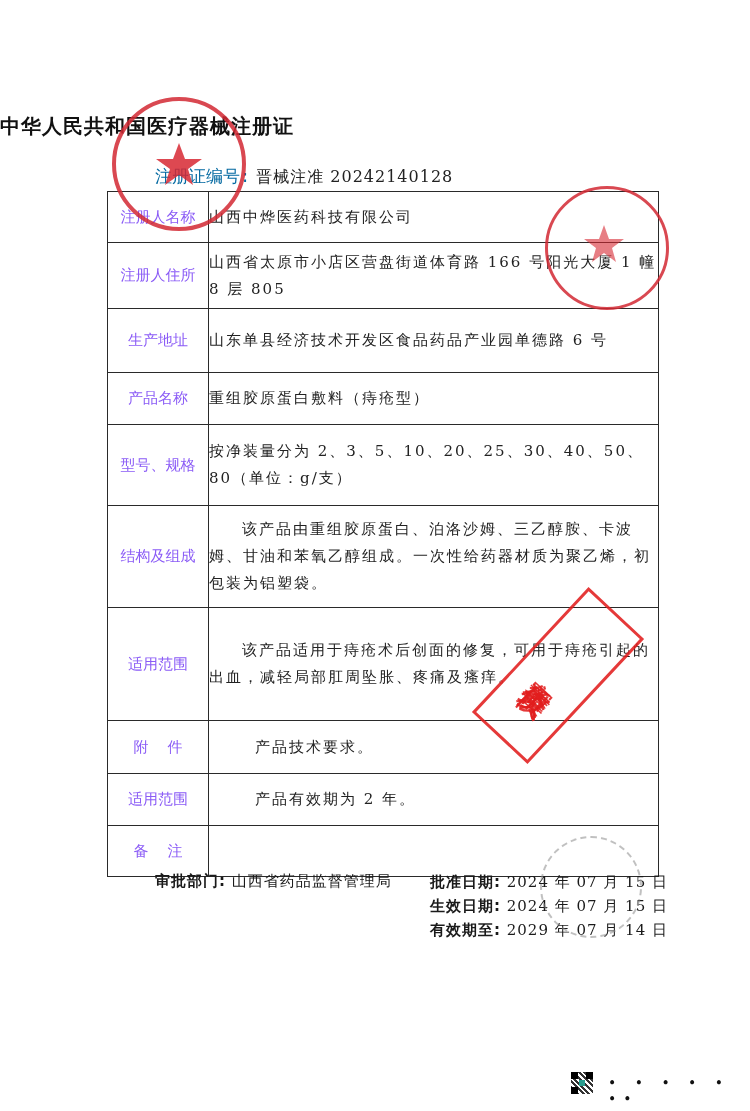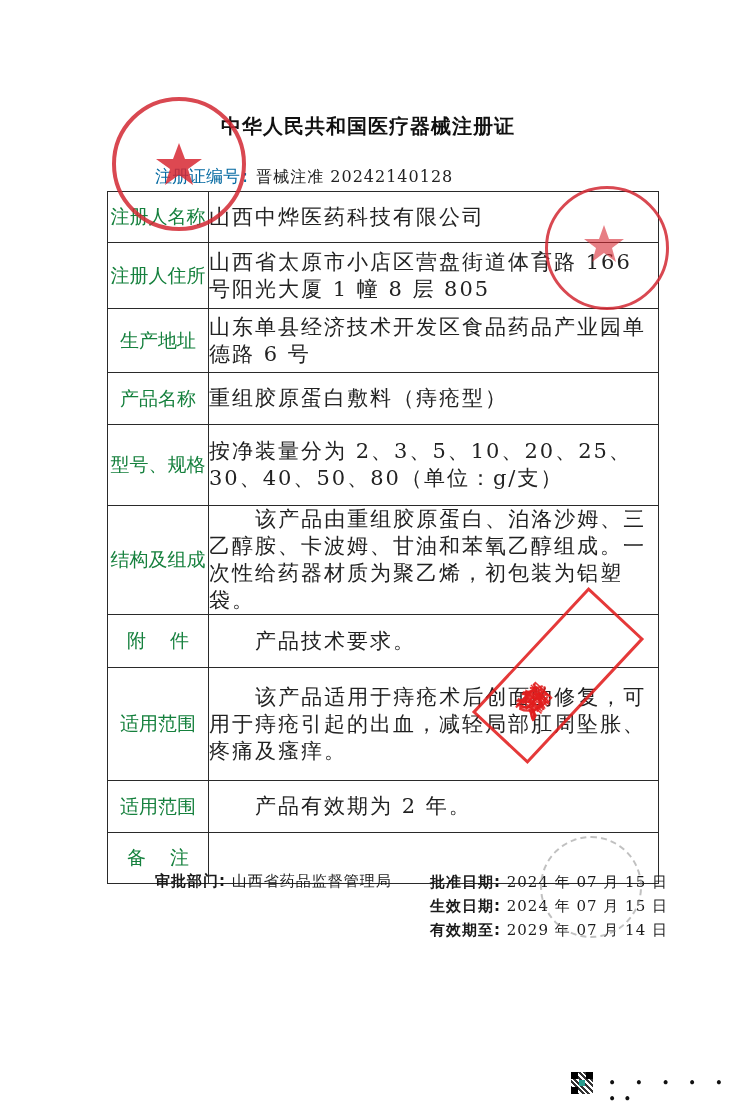--- a/index.html
+++ b/index.html
@@ -1,41 +1,41 @@
 <!DOCTYPE html>
 <html><head>
 <meta charset="utf-8">
 <style>
   html, body { margin: 0; padding: 0; }
   body {
     width: 750px; height: 1111px; background: #ffffff; position: relative; overflow: hidden;
     font-family: "DejaVu Serif", "Liberation Serif", serif; color: #1a1a1a;
   }
   .title {
-    position: absolute; left: 0; width: 736px; top: 113px; text-align: center;
+    position: absolute; left: 0; width: 736px; top: 113px; text-align: left;
     font-family: "DejaVu Sans", "Liberation Sans", sans-serif; font-weight: bold;
     font-size: 20px; letter-spacing: 1px; color: #111;
   }
   .reg-no {
     position: absolute; left: 155px; top: 165px; font-size: 16px;
   }
   .reg-no .lbl { font-family: Liberation Mono, monospace; font-size: 17px; color:#0369a1; }
   .reg-no .val { margin-left: 6px; letter-spacing: 1px; color:#222; }
 
   table.cert {
     position: absolute; left: 107px; top: 191px; width: 552px;
     border-collapse: collapse; table-layout: fixed;
   }
   table.cert td { border: 1.5px solid #2a2a2a; padding: 0; vertical-align: middle; }
   td.k {
     width: 100px; text-align: center;
-    font-family: "DejaVu Sans", "Liberation Sans", sans-serif; font-size: 19px; color:#15803d;
+    font-family: "DejaVu Sans", "Liberation Sans", sans-serif; font-size: 15px; color:#8b5cf6;
   }
   td.v {
-    padding: 4px 6px 4px 7px; font-size: 21px; line-height: 27px; letter-spacing: 2px; color:#222;
+    padding: 4px 6px 4px 7px; font-size: 15px; line-height: 27px; letter-spacing: 2px; color:#222;
   }
   td.v .indent { display:block; text-indent: 2.2em; }
   td.v.pad { padding-left: 46px; }
 
   .footer-dept {
     position: absolute; left: 131px; top: 872px; font-size: 15px; letter-spacing: 1px;
   }
   .footer-dept .lbl { font-family: "DejaVu Sans", "Liberation Sans", sans-serif; font-weight: bold; margin-left: 24px; }
   .dates { position: absolute; left: 430px; top: 872px; font-size: 15px; letter-spacing: 1px; }
   .dates .row { height: 24px; line-height: 20px; }
@@ -103,29 +103,29 @@
   <tr style="height:81px">
     <td class="k">型号、规格</td>
     <td class="v">按净装量分为 2、3、5、10、20、25、30、40、50、80（单位：g/支）</td>
   </tr>
   <tr style="height:102px">
     <td class="k">结构及组成</td>
     <td class="v">
           <span class="indent">该产品由重组胶原蛋白、泊洛沙姆、三乙醇胺、卡波姆、甘油和苯氧乙醇组成。一次性给药器材质为聚乙烯，初包装为铝塑袋。</span>
         </td>
   </tr>
-  <tr style="height:53px">
-    <td class="k" style="white-space:pre">附    件</td>
-    <td class="v pad">产品技术要求。</td>
-  </tr>
   <tr style="height:113px">
     <td class="k">适用范围</td>
     <td class="v">
           <span class="indent">该产品适用于痔疮术后创面的修复，可用于痔疮引起的出血，减轻局部肛周坠胀、疼痛及瘙痒。</span>
         </td>
+  </tr>
+  <tr style="height:53px">
+    <td class="k" style="white-space:pre">附    件</td>
+    <td class="v pad">产品技术要求。</td>
   </tr>
   <tr style="height:52px">
     <td class="k">适用范围</td>
     <td class="v pad">产品有效期为 2 年。</td>
   </tr>
   <tr style="height:51px">
     <td class="k" style="white-space:pre">备    注</td>
     <td class="v"></td>
   </tr>
 </tbody>

